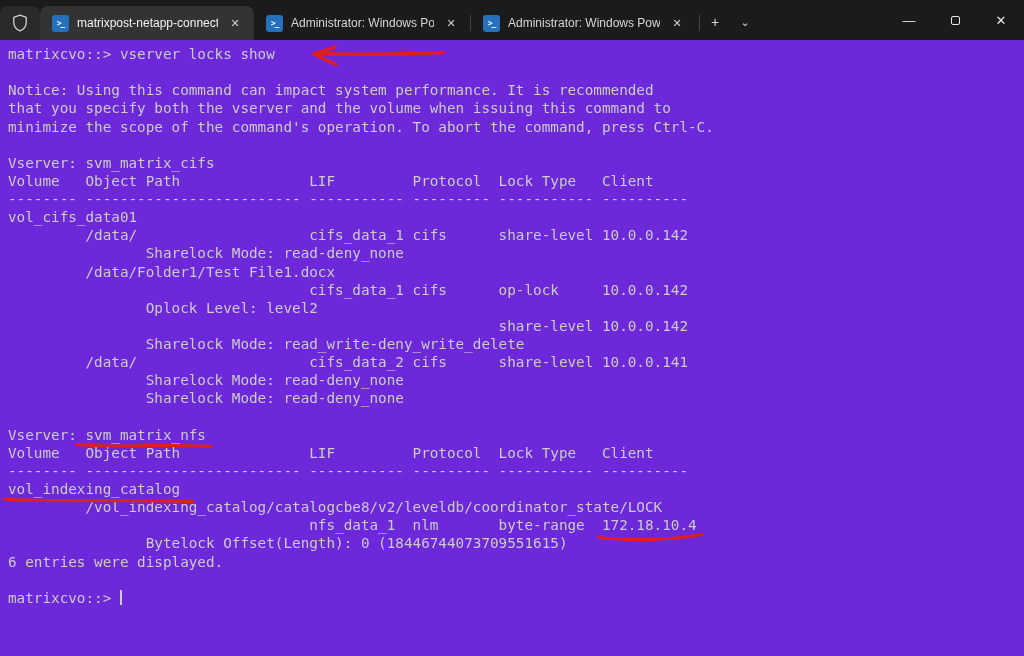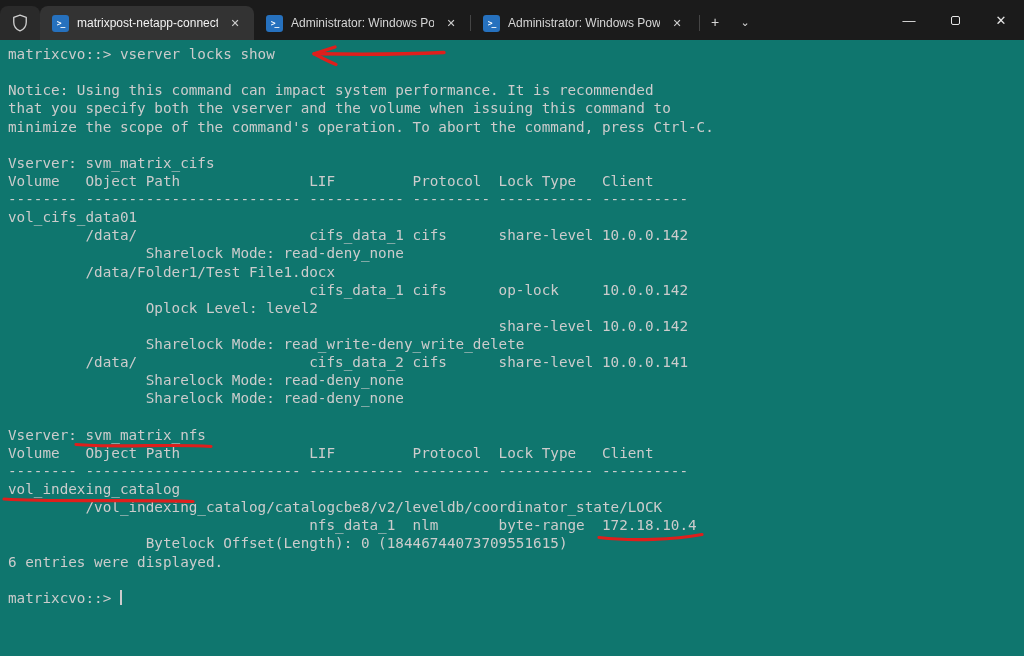--- a/index.html
+++ b/index.html
@@ -50,21 +50,21 @@
   .win-btn {
     width: 46px; height: 40px; color: #e6e6e6; display: flex;
     align-items: center; justify-content: center; font-size: 13px; flex: 0 0 auto;
     align-self: flex-start;
   }
   .max-glyph { width: 9px; height: 9px; border: 1px solid #e6e6e6; border-radius: 2px; display: inline-block; }
 
   
   .terminal {
     position: absolute; top: 40px; left: 0; width: 1024px; height: 616px;
-    background: #0f766e; overflow: hidden;
+    background: #6d28d9; overflow: hidden;
   }
   .term-text {
     position: absolute; top: 5px; left: 8px;
     font-family: "DejaVu Sans Mono", monospace;
     font-size: 14.3px; line-height: 18.13px;
     color: #cccccc; white-space: pre;
   }
   .cursor {
     position: absolute; left: 120px; top: 550px; width: 2px; height: 15px;
     background: #cccccc;

